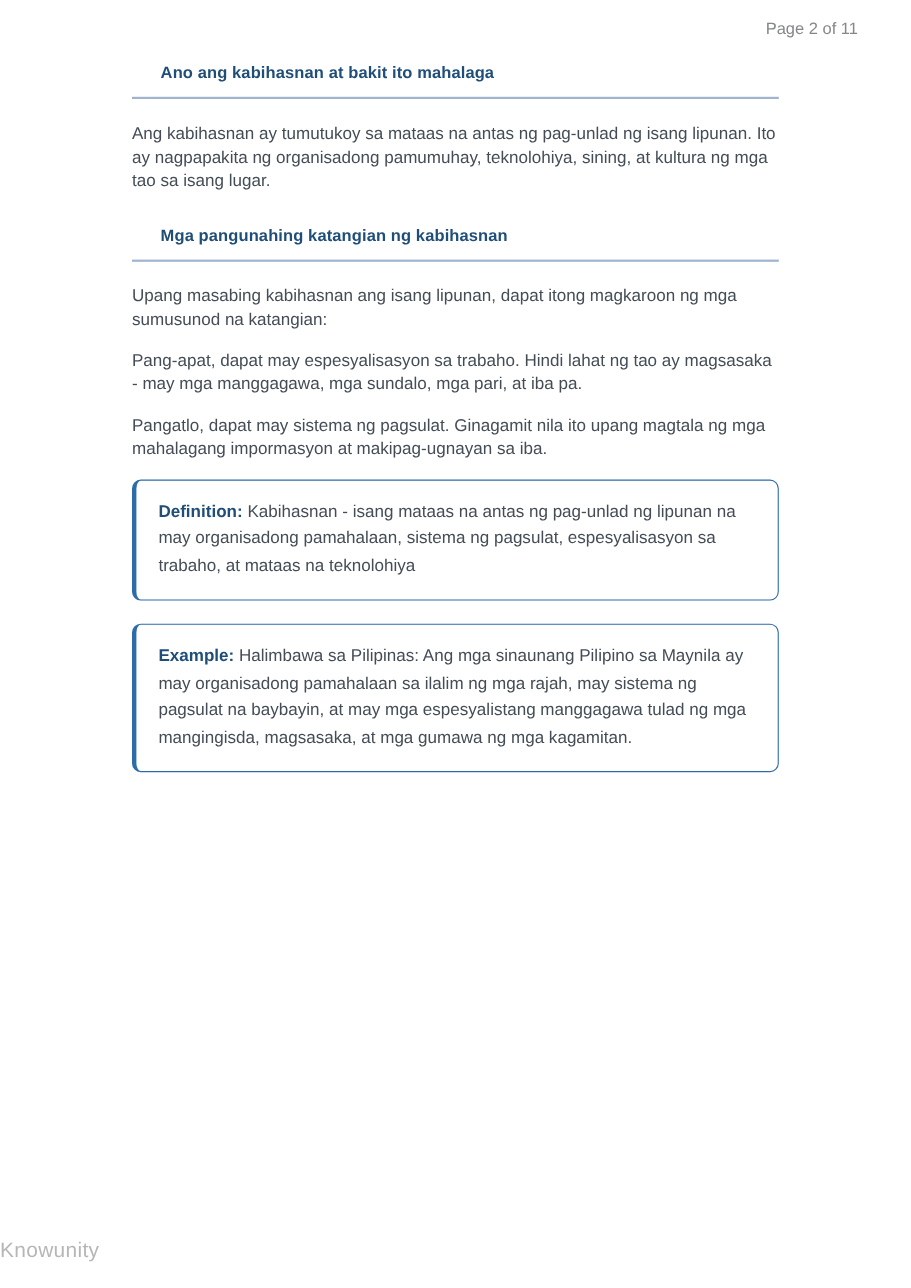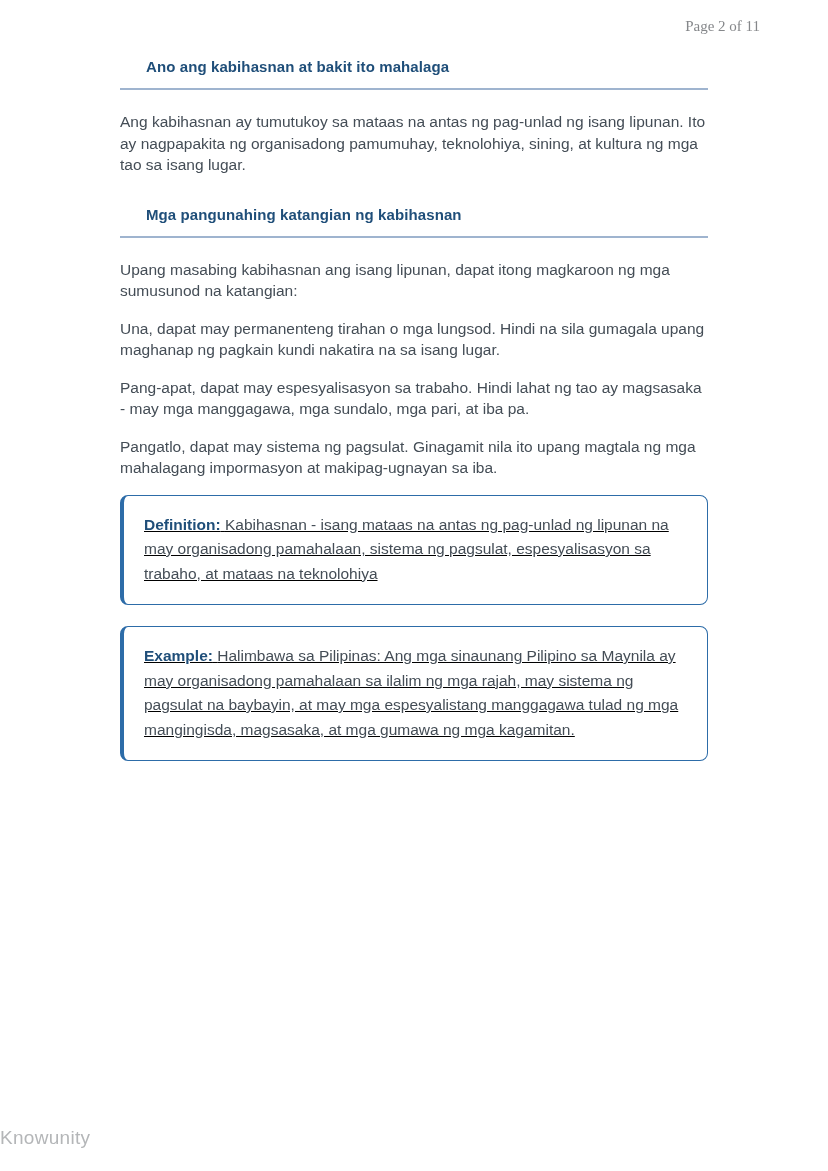--- a/index.html
+++ b/index.html
@@ -17,22 +17,22 @@
     width: 828px;
     height: 1171px;
     position: relative;
     background: var(--page-bg);
     font-family: "Liberation Sans", "DejaVu Sans", sans-serif;
     overflow: hidden;
   }
   .page-indicator {
     position: absolute;
     top: 18px;
-    right: 68px;
-    font-family: Liberation Serif, serif;
+    right: 48px;
+    font-family: Liberation Sans, sans-serif;
     font-size: 15px;
     color: var(--page-indicator-gray);
   }
   .content {
     position: absolute;
     top: 58px;
     left: 120px;
     width: 588px;
   }
   .section-heading {
@@ -57,21 +57,20 @@
   }
   .section-gap { height: 14px; }
   .callout {
     border: 1.5px solid var(--box-border);
     border-left: 4px solid var(--box-border);
     border-radius: 8px;
     padding: 17px 20px 18px 20px;
     margin-top: 14px;
     margin-bottom: 21px;
     background: #ffffff;
-    text-decoration: underline;
   }
   .callout-text {
     font-size: 15.5px;
     line-height: 24.5px;
     color: var(--body-text);
   }
   .callout-label {
     font-weight: bold;
     color: var(--heading-blue);
   }
@@ -96,21 +95,20 @@
   <hr class="section-divider">
 
   <p class="body-paragraph">Ang kabihasnan ay tumutukoy sa mataas na antas ng pag-unlad ng isang lipunan. Ito ay nagpapakita ng organisadong pamumuhay, teknolohiya, sining, at kultura ng mga tao sa isang lugar.</p>
 
   <div class="section-gap"></div>
 
   <div class="section-heading">Mga pangunahing katangian ng kabihasnan</div>
   <hr class="section-divider">
 
   <p class="body-paragraph">Upang masabing kabihasnan ang isang lipunan, dapat itong magkaroon ng mga sumusunod na katangian:</p>
-  <p class="body-paragraph">Una, dapat may permanenteng tirahan o mga lungsod. Hindi na sila gumagala upang maghanap ng pagkain kundi nakatira na sa isang lugar.</p>
   <p class="body-paragraph">Pang-apat, dapat may espesyalisasyon sa trabaho. Hindi lahat ng tao ay magsasaka - may mga manggagawa, mga sundalo, mga pari, at iba pa.</p>
   <p class="body-paragraph">Pangatlo, dapat may sistema ng pagsulat. Ginagamit nila ito upang magtala ng mga mahalagang impormasyon at makipag-ugnayan sa iba.</p>
 
   <div class="callout">
     <p class="callout-text">
       <span class="callout-label">Definition:</span>
       <span>Kabihasnan - isang mataas na antas ng pag-unlad ng lipunan na may organisadong pamahalaan, sistema ng pagsulat, espesyalisasyon sa trabaho, at mataas na teknolohiya</span>
     </p>
   </div>
 

